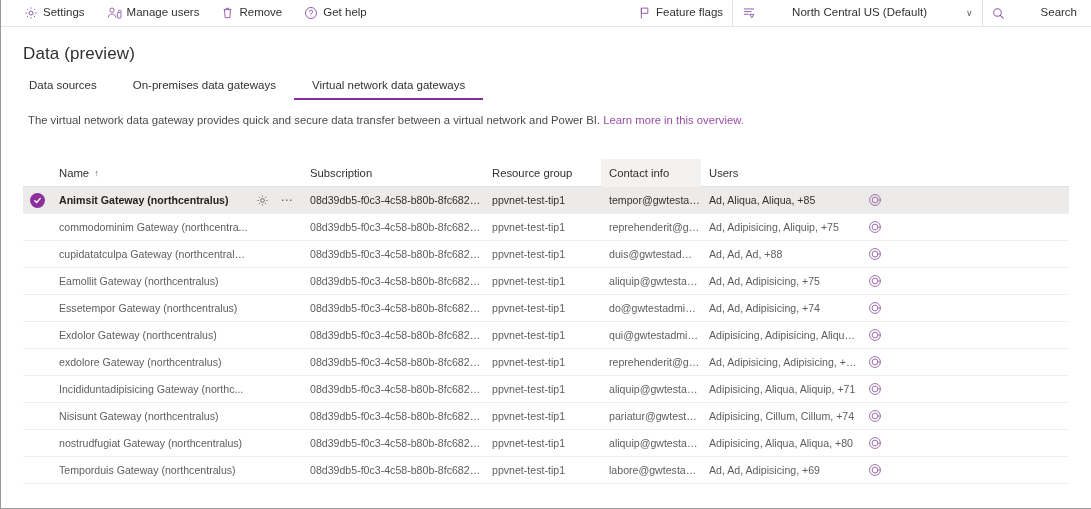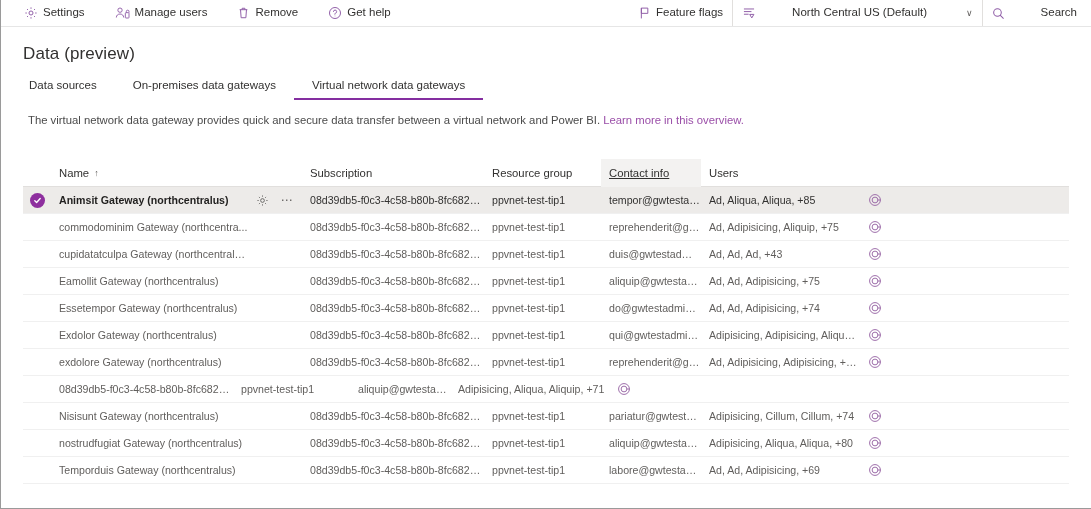--- a/index.html
+++ b/index.html
@@ -21,21 +21,21 @@
   }
 
   
   .cmdbar {
     position: absolute; left: 0; top: 0;
     width: 1091px; height: 27px;
     background: #ffffff;
     border-bottom: 1px solid #e6e6e6;
     display: flex; align-items: center;
   }
-  .cmd-left { display: flex; align-items: center; padding-left: 14px; gap: 12px; }
+  .cmd-left { display: flex; align-items: center; padding-left: 14px; gap: 4px; }
   .cmd-right { display: flex; align-items: flex-start; margin-left: auto; padding-right: 6px; }
   .cmd-btn {
     display: flex; align-items: center; gap: 5px;
     height: 26px; padding: 0 9px;
     font-size: 11.5px; color: #323130;
     cursor: pointer; white-space: nowrap;
   }
   .cmd-btn .lbl { line-height: 1; }
   .ico { display: inline-flex; align-items: center; justify-content: center; flex: none; }
   .ico svg { display: block; }
@@ -80,21 +80,21 @@
     display: flex; align-items: center;
     height: 28px;
     border-bottom: 1px solid #e1dfdd;
   }
   .th {
     font-size: 11.3px; color: #323130;
     display: flex; align-items: center; height: 28px;
     padding-left: 8px;
     cursor: pointer; white-space: nowrap;
   }
-  .th.hl { background: #f3f2f1; text-decoration: underline; }
+  .th.hl { background: #f3f2f1; }
   .sortarrow { font-size: 9px; margin-left: 5px; color: #605e5c; }
 
   .row {
     display: flex; align-items: center;
     height: 27px;
     border-bottom: 1px solid #f0f0f0;
     font-size: 10.6px; color: #605e5c;
     position: relative;
   }
   .row.selected { background: #edebe9; color: #323130; }
@@ -326,21 +326,21 @@
     <div class="c-check">
       
     </div>
     <div class="cell c-name">
       <span class="namecell-text">cupidatatculpa Gateway (northcentralus)</span>
 
     </div>
     <div class="cell c-sub">08d39db5-f0c3-4c58-b80b-8fc682cf67c1</div>
     <div class="cell c-rg">ppvnet-test-tip1</div>
     <div class="cell c-contact">duis@gwtestadminportal....</div>
-    <div class="cell c-users">Ad, Ad, Ad, +43</div>
+    <div class="cell c-users">Ad, Ad, Ad, +88</div>
     <div class="c-status">
       <span class="statusico">
         <svg width="14" height="14" viewBox="0 0 16 16" fill="none" stroke="#9b6aa8" stroke-width="1.1">
           <circle cx="8" cy="8" r="6.2"></circle>
           <circle cx="8" cy="8" r="3.3"></circle>
           <path d="M11.3 8h3.0"></path>
         </svg>
       </span>
     </div>
   </div>
@@ -434,20 +434,24 @@
           <path d="M11.3 8h3.0"></path>
         </svg>
       </span>
     </div>
   </div>
 
   <div class="row">
     <div class="c-check">
       
     </div>
+    <div class="cell c-name">
+      <span class="namecell-text">Incididuntadipisicing Gateway (northc...</span>
+
+    </div>
     <div class="cell c-sub">08d39db5-f0c3-4c58-b80b-8fc682cf67c1</div>
     <div class="cell c-rg">ppvnet-test-tip1</div>
     <div class="cell c-contact">aliquip@gwtestadminport...</div>
     <div class="cell c-users">Adipisicing, Aliqua, Aliquip, +71</div>
     <div class="c-status">
       <span class="statusico">
         <svg width="14" height="14" viewBox="0 0 16 16" fill="none" stroke="#9b6aa8" stroke-width="1.1">
           <circle cx="8" cy="8" r="6.2"></circle>
           <circle cx="8" cy="8" r="3.3"></circle>
           <path d="M11.3 8h3.0"></path>

